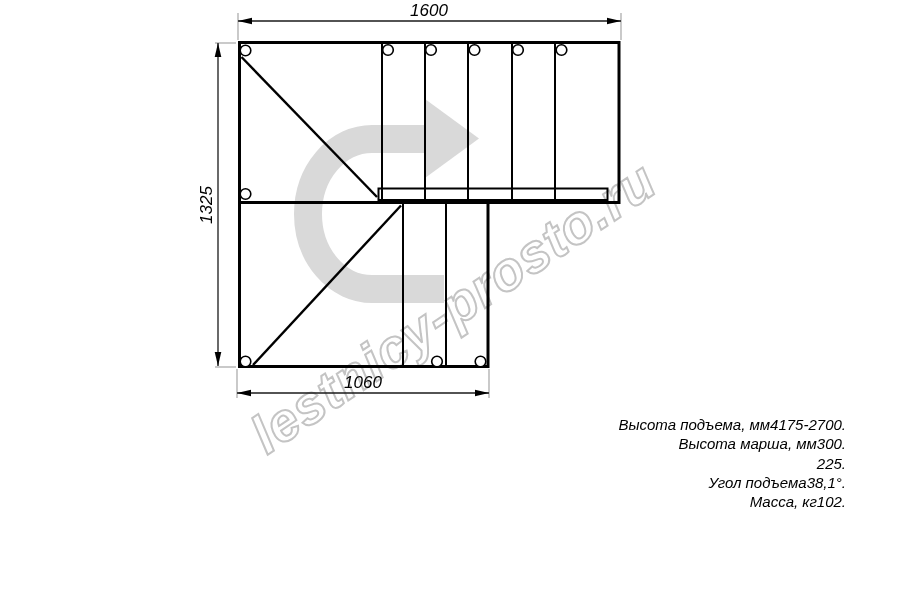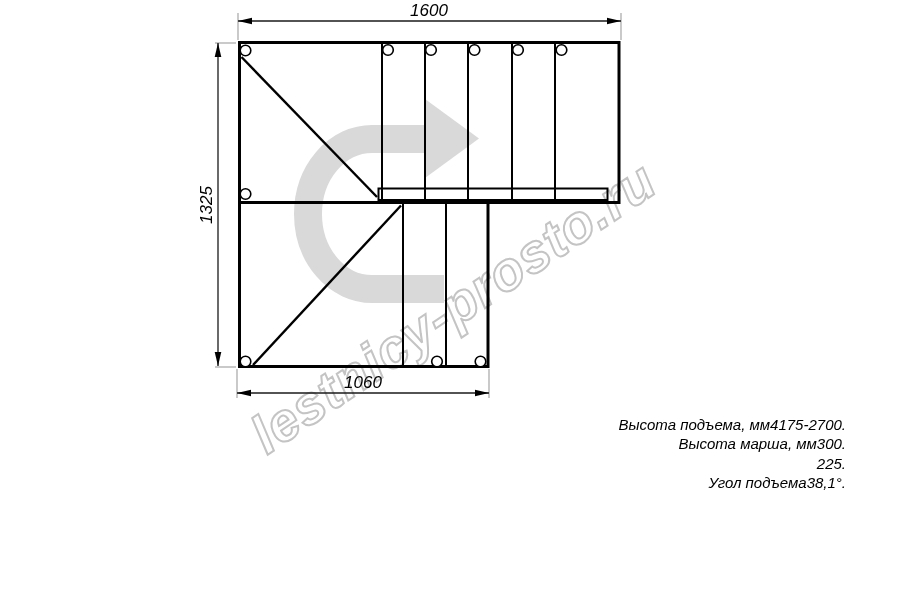--- a/index.html
+++ b/index.html
@@ -120,14 +120,18 @@
       <span class="spec-label">Высота марша, мм</span>
       <span class="spec-value">300.</span>
     </div>
     <div class="spec-row">
       <span class="spec-value">225.</span>
     </div>
     <div class="spec-row">
       <span class="spec-label">Угол подъема</span>
       <span class="spec-value">38,1°.</span>
     </div>
+    <div class="spec-row">
+      <span class="spec-label">Масса, кг</span>
+      <span class="spec-value">102.</span>
+    </div>
   </div>
 </div>
 
 </body></html>

